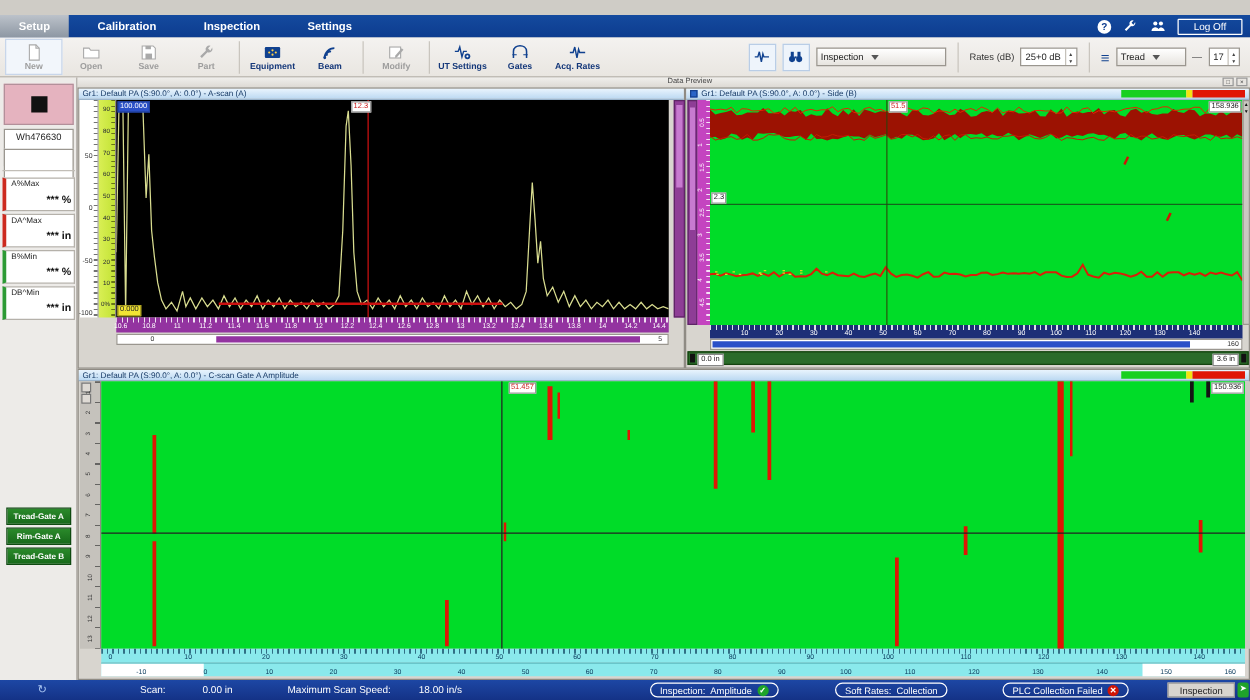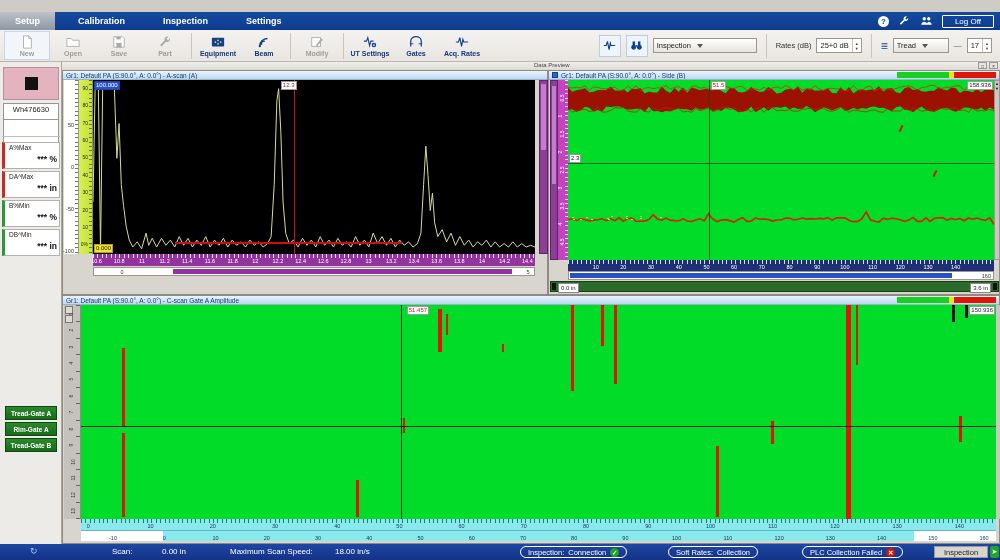--- a/index.html
+++ b/index.html
@@ -609,21 +609,21 @@
 
 
   <div class="statusbar">
     <span class="sb-item refresh">↻</span>
     <span class="sb-item" style="left:112px;">Scan:</span>
     <span class="sb-item" style="left:162px;">0.00 in</span>
     <span class="sb-item" style="left:230px;">Maximum Scan Speed:</span>
     <span class="sb-item" style="left:335px;">18.00 in/s</span>
     <span id="pills"><span class="pill" style="left: 520px;">
           <span class="plab">Inspection:</span>
-          <span class="pval">Connection</span>
+          <span class="pval">Amplitude</span>
           <span class="picon ok">✓</span>
         </span><span class="pill" style="left: 668px;">
           <span class="plab">Soft Rates:</span>
           <span class="pval">Collection</span>
         </span><span class="pill" style="left: 802px;">
           <span class="plab">PLC Collection Failed</span>
           <span class="picon err">✕</span>
         </span></span>
     <span class="mode-btn">Inspection</span>
     <span class="go-icon">➤</span>

